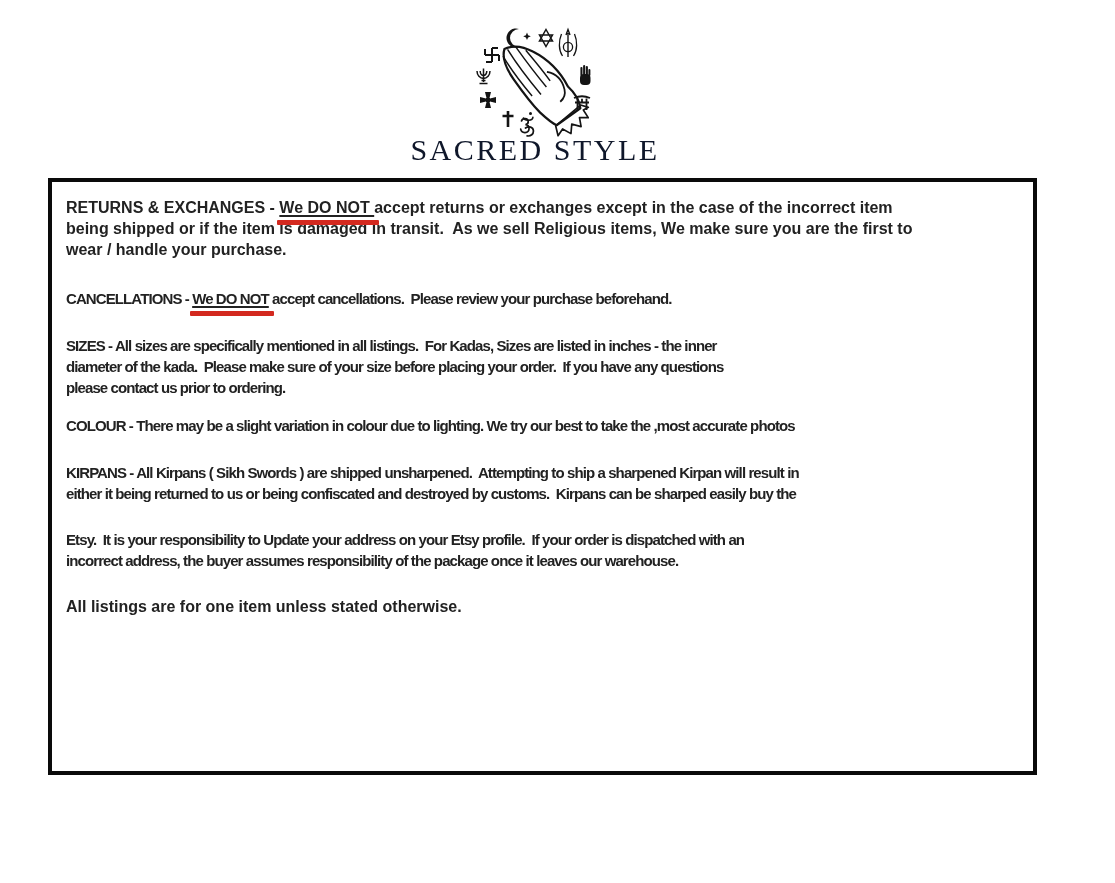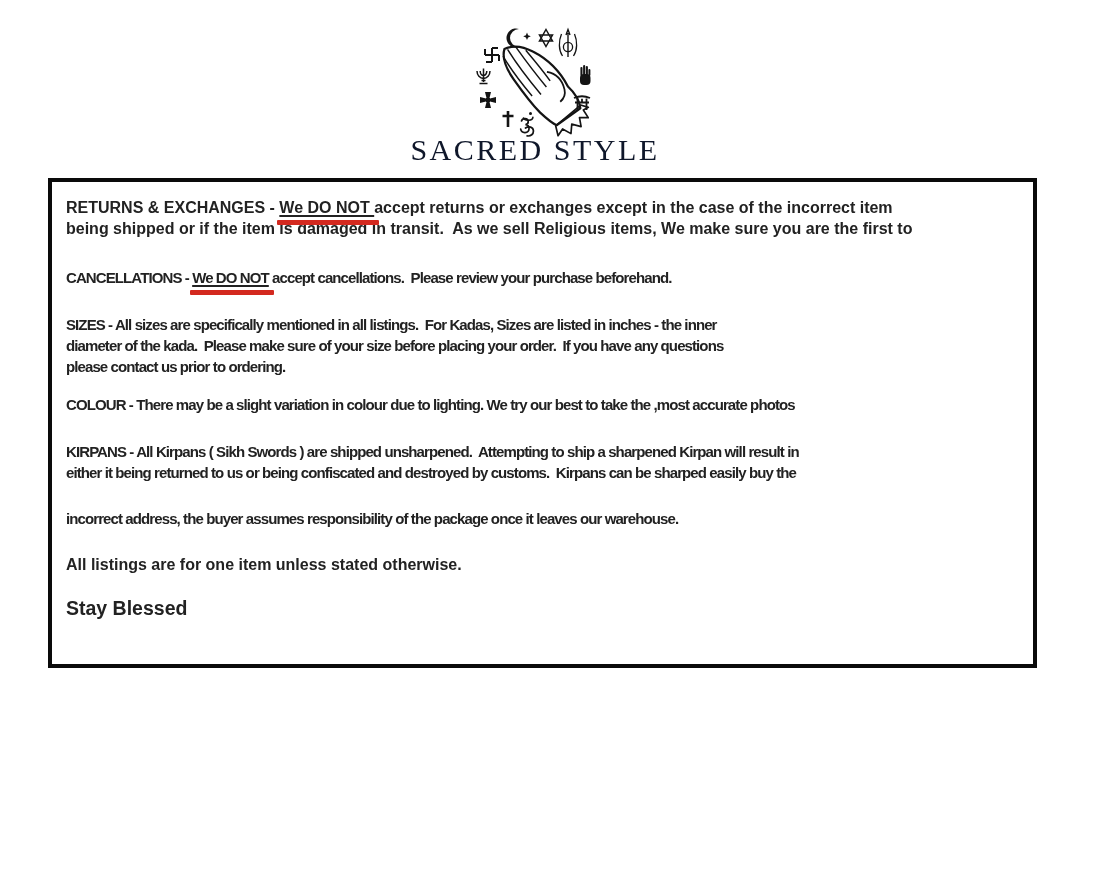--- a/index.html
+++ b/index.html
@@ -12,21 +12,21 @@
   
   .logo-wrap{position:absolute;top:22px;left:535px;transform:translateX(-50%);}
   .brand{
     position:absolute;top:133px;left:535px;transform:translateX(-50%);
     font-family:"Liberation Serif","DejaVu Serif",serif;
     font-size:30px;letter-spacing:2.5px;color:#0f172a;white-space:nowrap;
   }
 
   
   .policy-box{
-    position:absolute;left:48px;top:178px;width:989px;height:490px;
+    position:absolute;left:48px;top:178px;width:989px;height:597px;
     border:4px solid #0a0a0a;background:#fff;box-sizing:border-box;
     padding:15px 8px 0 14px;font-weight:bold;overflow:hidden;
   }
   .para{margin:0;}
   .line{white-space:pre;line-height:21px;color:#222222;}
   .p-wide .line{font-size:16px;letter-spacing:0;}
   .p-cond .line{font-size:15px;letter-spacing:-0.9px;}
   .mb-returns{margin-bottom:28px;}
   .mb-cancel{margin-bottom:26px;}
   .mb-sizes{margin-bottom:17px;}
@@ -117,20 +117,21 @@
   </svg>
 </div>
 
 <div class="brand">SACRED STYLE</div>
 
 <div class="policy-box">
 
   <div class="para p-wide mb-returns">
     <div class="line"><span>RETURNS &amp; EXCHANGES - </span><span class="em">We DO NOT </span><span>accept returns or exchanges except in the case of the incorrect item</span></div>
     <div class="line">being shipped or if the item is damaged in transit.  As we sell Religious items, We make sure you are the first to</div>
+    <div class="line">wear / handle your purchase.</div>
   </div>
 
   <div class="para p-cond mb-cancel">
     <div class="line"><span>CANCELLATIONS - </span><span class="em">We DO NOT</span><span> accept cancellations.  Please review your purchase beforehand.</span></div>
   </div>
 
   <div class="para p-cond mb-sizes">
     <div class="line">SIZES - All sizes are specifically mentioned in all listings.  For Kadas, Sizes are listed in inches - the inner</div>
     <div class="line">diameter of the kada.  Please make sure of your size before placing your order.  If you have any questions</div>
     <div class="line">please contact us prior to ordering.</div>
@@ -139,24 +140,22 @@
   <div class="para p-cond mb-colour">
     <div class="line">COLOUR - There may be a slight variation in colour due to lighting. We try our best to take the ,most accurate photos</div>
   </div>
 
   <div class="para p-cond mb-kirpans">
     <div class="line">KIRPANS - All Kirpans ( Sikh Swords ) are shipped unsharpened.  Attempting to ship a sharpened Kirpan will result in</div>
     <div class="line">either it being returned to us or being confiscated and destroyed by customs.  Kirpans can be sharped easily buy the</div>
   </div>
 
   <div class="para p-cond mb-address">
+    <div class="line">Etsy.  It is your responsibility to Update your address on your Etsy profile.  If your order is dispatched with an</div>
     <div class="line">incorrect address, the buyer assumes responsibility of the package once it leaves our warehouse.</div>
   </div>
 
   <div class="para p-wide mb-oneitem">
     <div class="line">All listings are for one item unless stated otherwise.</div>
   </div>
 
-  <div class="para p-wide signoff">
-    <div class="line">Stay Blessed</div>
-  </div>
 
 </div>
 
 </body></html>

